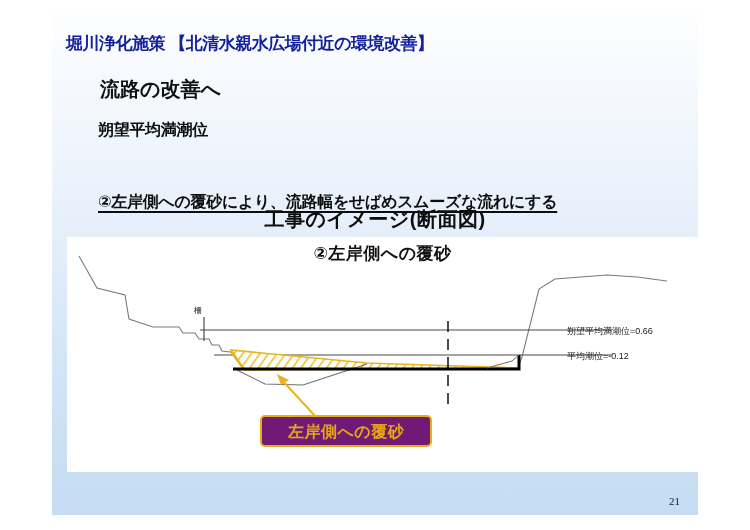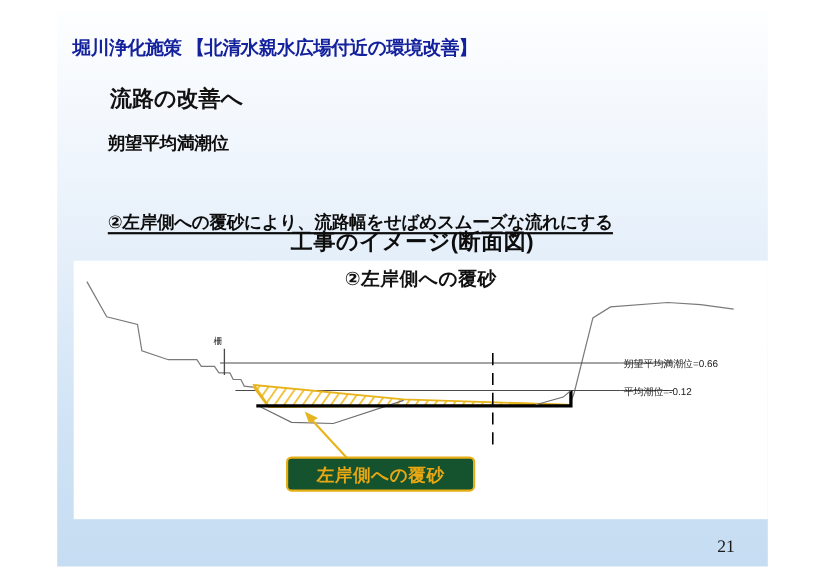--- a/index.html
+++ b/index.html
@@ -135,41 +135,41 @@
 
   
   #callout-box {
     position: absolute;
     left: 193px;
     top: 178px;
     width: 172px;
     height: 32px;
     border: 2px solid #e8ae15;
     border-radius: 5px;
-    background: #14532d;
+    background: #701a75;
     box-sizing: border-box;
   }
   #callout-text {
     position: absolute;
     left: 0;
     right: 0;
     top: 5px;
     text-align: center;
     font-size: 16px;
     font-weight: bold;
     color: #e8a713;
     letter-spacing: 0.5px;
   }
 
   
   #page-number {
     position: absolute;
-    right: 30px;
+    right: 18px;
     bottom: 8px;
-    font-size: 16px;
+    font-size: 11px;
     color: #1a1a1a;
     font-family: "Liberation Serif", serif;
   }
 </style>
 </head>
 <body>
 
 <div id="slide">
 
   <div id="title-line">堀川浄化施策 【北清水親水広場付近の環境改善】</div>

